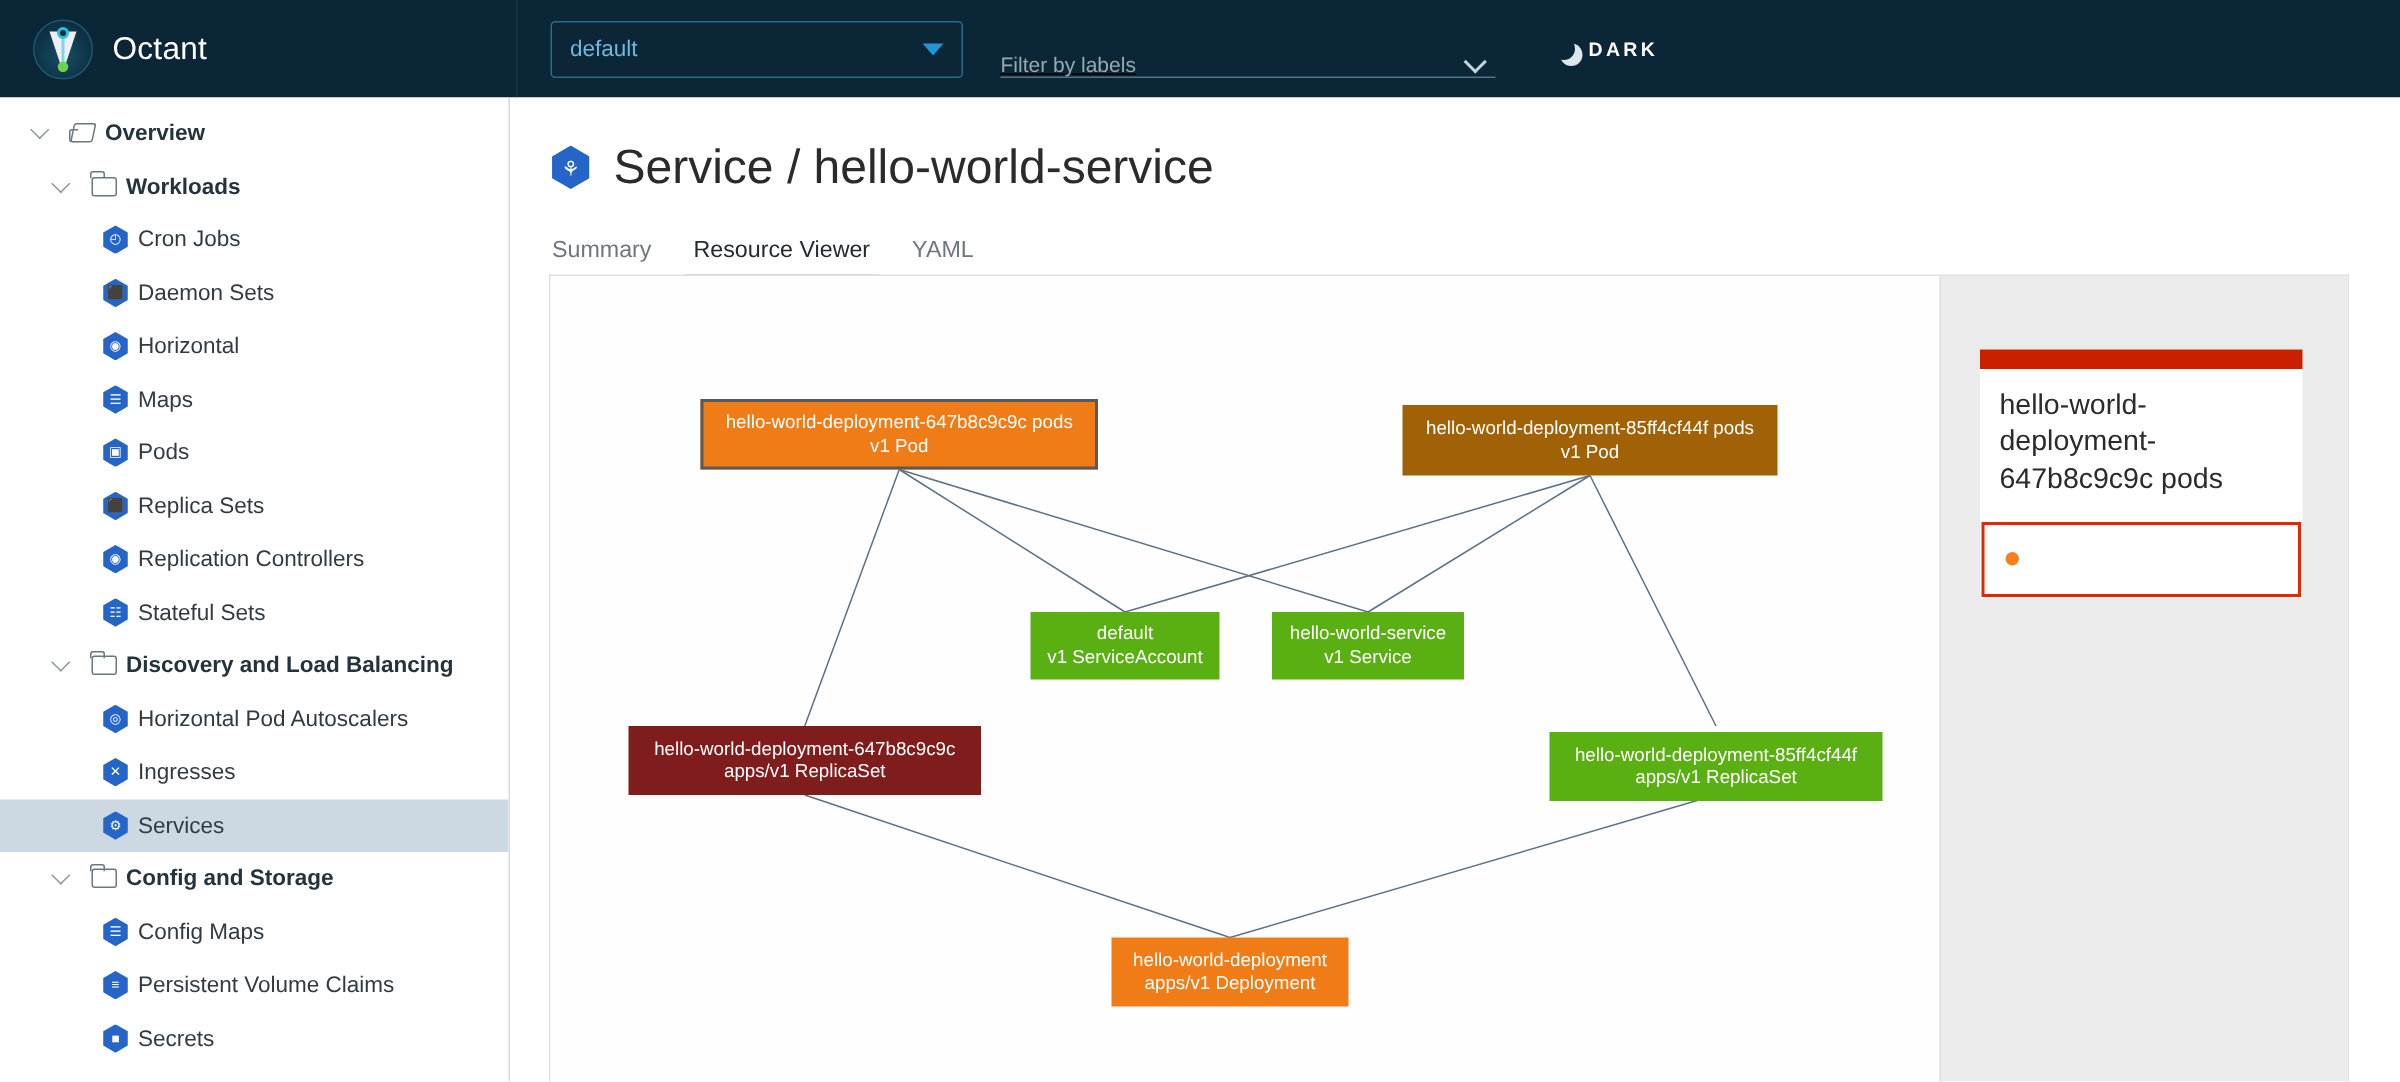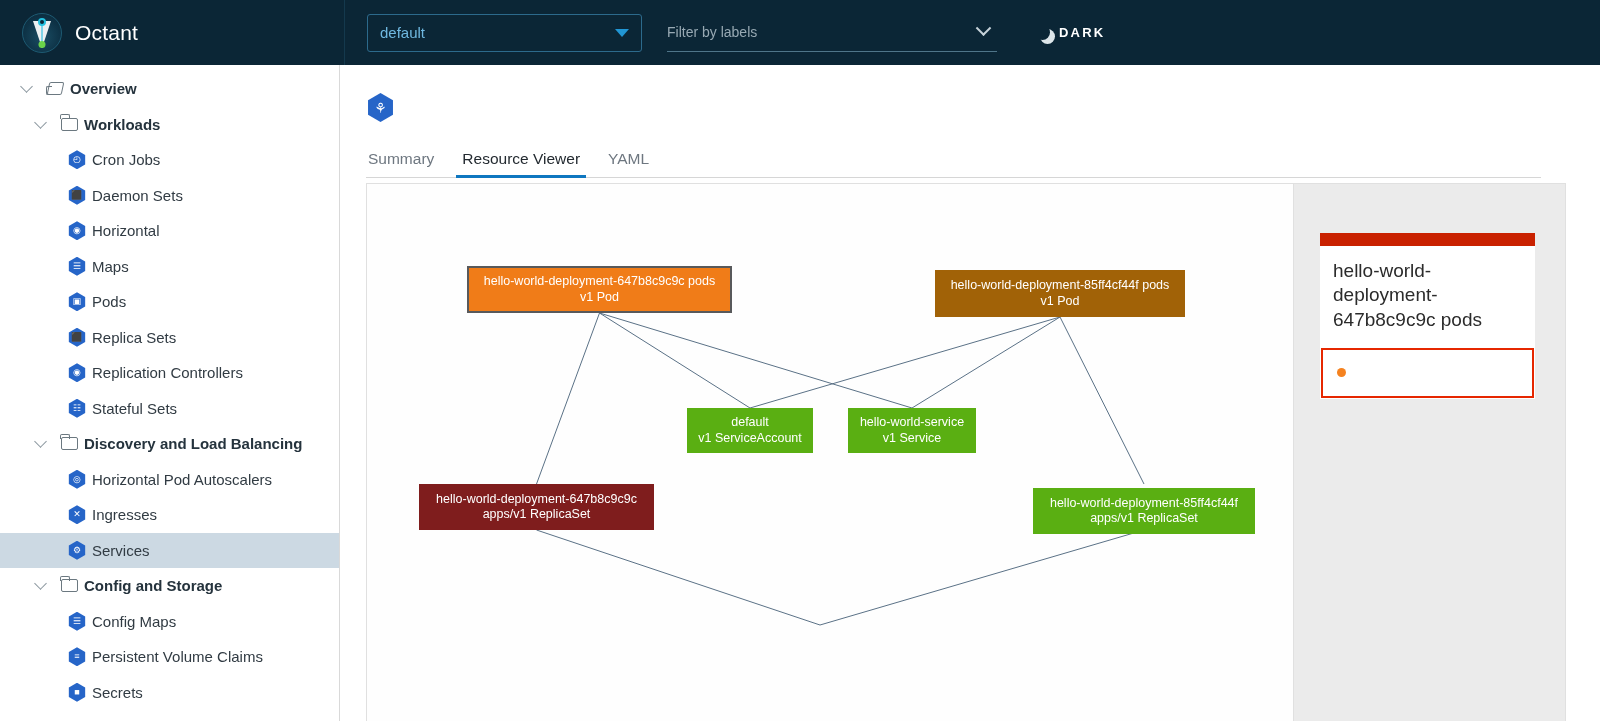--- a/index.html
+++ b/index.html
@@ -75,21 +75,21 @@
     width: 0; height: 0;
     border-left: 7px solid transparent;
     border-right: 7px solid transparent;
     border-top: 8px solid #2196d4;
   }
 
   #label-filter {
     margin-left: 25px;
     width: 330px; height: 38px;
     border-bottom: 1px solid #4f7589;
-    display: flex; align-items: center; cursor: text;
+    display: flex; align-items: flex-end; cursor: text; text-decoration: underline;
   }
   #label-filter .ph { color: #98a9b3; font-size: 14px; flex: 1; }
   .chev-down {
     width: 11px; height: 11px;
     border-right: 2px solid #c6d2d9;
     border-bottom: 2px solid #c6d2d9;
     transform: rotate(45deg) translate(-3px,-3px);
     margin-right: 8px;
   }
 
@@ -469,20 +469,21 @@
     </div>
   </div>
 
 <div id="main">
 
   <div id="page-head">
     <div id="page-title">
       <span class="k8s">
           <span class="g">⚘</span>
         </span>
+      <span>Service / hello-world-service</span>
     </div>
   </div>
 
   <div id="tabs">
       <div class="tab">Summary</div>
       <div class="tab sel">Resource Viewer</div>
       <div class="tab">YAML</div>
     </div>
 
   <div id="viewer">
@@ -514,20 +515,24 @@
           <div class="l2">v1 Service</div>
         </div>
         <div class="node orange" style="left: 52px; top: 300px; width: 235px; height: 46px; background: #7f1d1d;">
           <div>hello-world-deployment-647b8c9c9c</div>
           <div class="l2">apps/v1 ReplicaSet</div>
         </div>
         <div class="node green" style="left: 666px; top: 304px; width: 222px; height: 46px; background: rgb(90, 175, 18);">
           <div>hello-world-deployment-85ff4cf44f</div>
           <div class="l2">apps/v1 ReplicaSet</div>
         </div>
+        <div class="node orange" style="left: 374px; top: 441px; width: 158px; height: 46px; background: rgb(240, 124, 24);">
+          <div>hello-world-deployment</div>
+          <div class="l2">apps/v1 Deployment</div>
+        </div>
       </div>
 
     <div id="detail-pane">
       <div id="detail-card">
         <div id="detail-accent" style="background: rgb(201, 33, 0);"></div>
         <div id="detail-title">hello-world-deployment-647b8c9c9c pods</div>
         <div id="detail-status" style="border-color: rgb(230, 39, 0);">
           <span class="status-dot" style="background: rgb(245, 130, 31);"></span>
         </div>
       </div>

